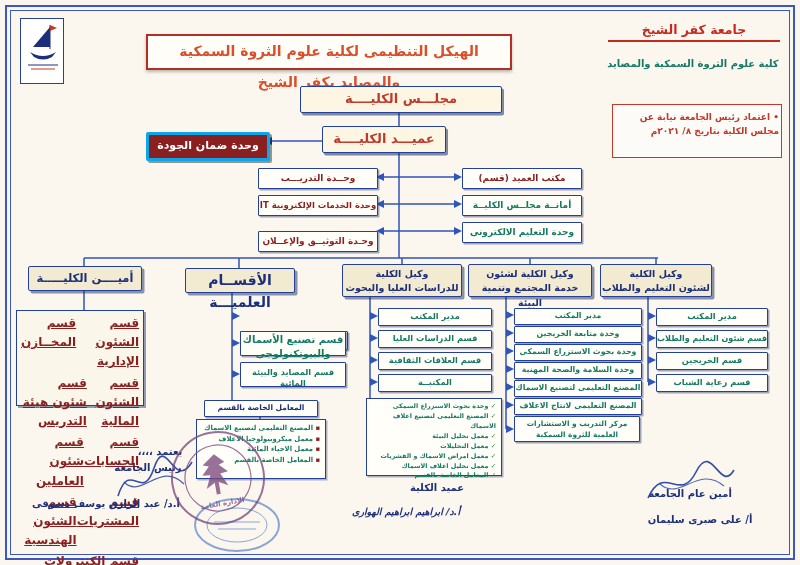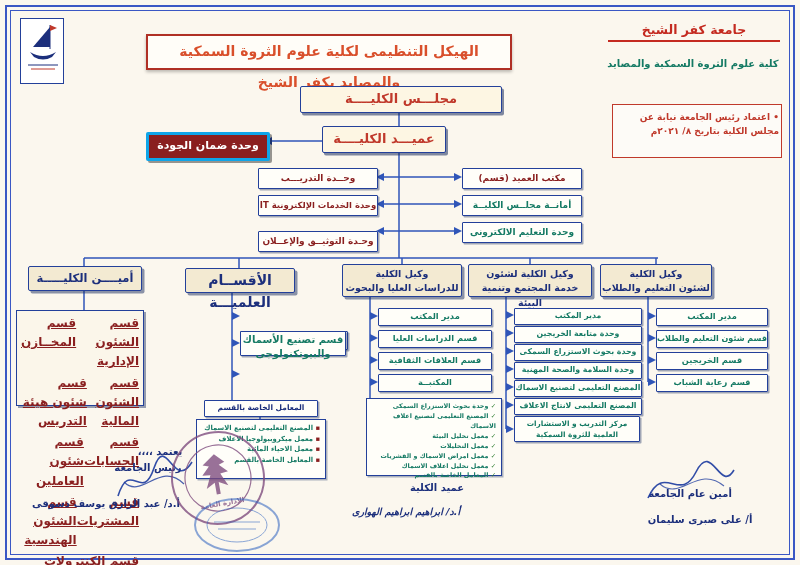--- a/index.html
+++ b/index.html
@@ -159,20 +159,21 @@
       <span>قسم الشئون الهندسية</span>
     </div>
     <div class="secrow">
       <span>قسم الكنترولات</span>
       <span></span>
     </div>
   </div>
 
   <div class="abs smallbox teal" style="left:240px;top:308px;width:106px;height:17px;line-height:16px;font-size:8.5px;margin-top:23px;">قسم الأستزراع المائى</div>
   <div class="abs smallbox teal" style="left:240px;top:331px;width:106px;height:25px;font-size:10px;line-height:1.4;padding-top:1px;box-sizing:border-box;">قسم تصنيع الأسماك والبيوتكنولوجى</div>
+  <div class="abs smallbox teal" style="left:240px;top:362px;width:106px;height:25px;font-size:8.2px;line-height:1.4;padding-top:4px;box-sizing:border-box;">قسم المصايد والبيئة المائية</div>
 
   <div class="abs smallbox navy" style="left:204px;top:400px;width:112px;height:15px;line-height:14px;font-size:7.5px;">المعامل الخاصة بالقسم</div>
   <div class="abs listbox sq" style="left:196px;top:419px;width:130px;height:60px;">
     <div class="li" style="font-size:6.8px;">المصنع التعليمى لتصنيع الاسماك</div>
     <div class="li" style="font-size:6.8px;">معمل ميكروبيولوجيا الاعلاف</div>
     <div class="li" style="font-size:6.8px;">معمل الاحياء المائية</div>
     <div class="li" style="font-size:6.8px;">المعامل الخاصة بالقسم</div>
   </div>
 
   <div class="abs smallbox teal" style="left:378px;top:308px;width:112px;height:16px;line-height:15px;font-size:8.3px;">مدير المكتب</div>

